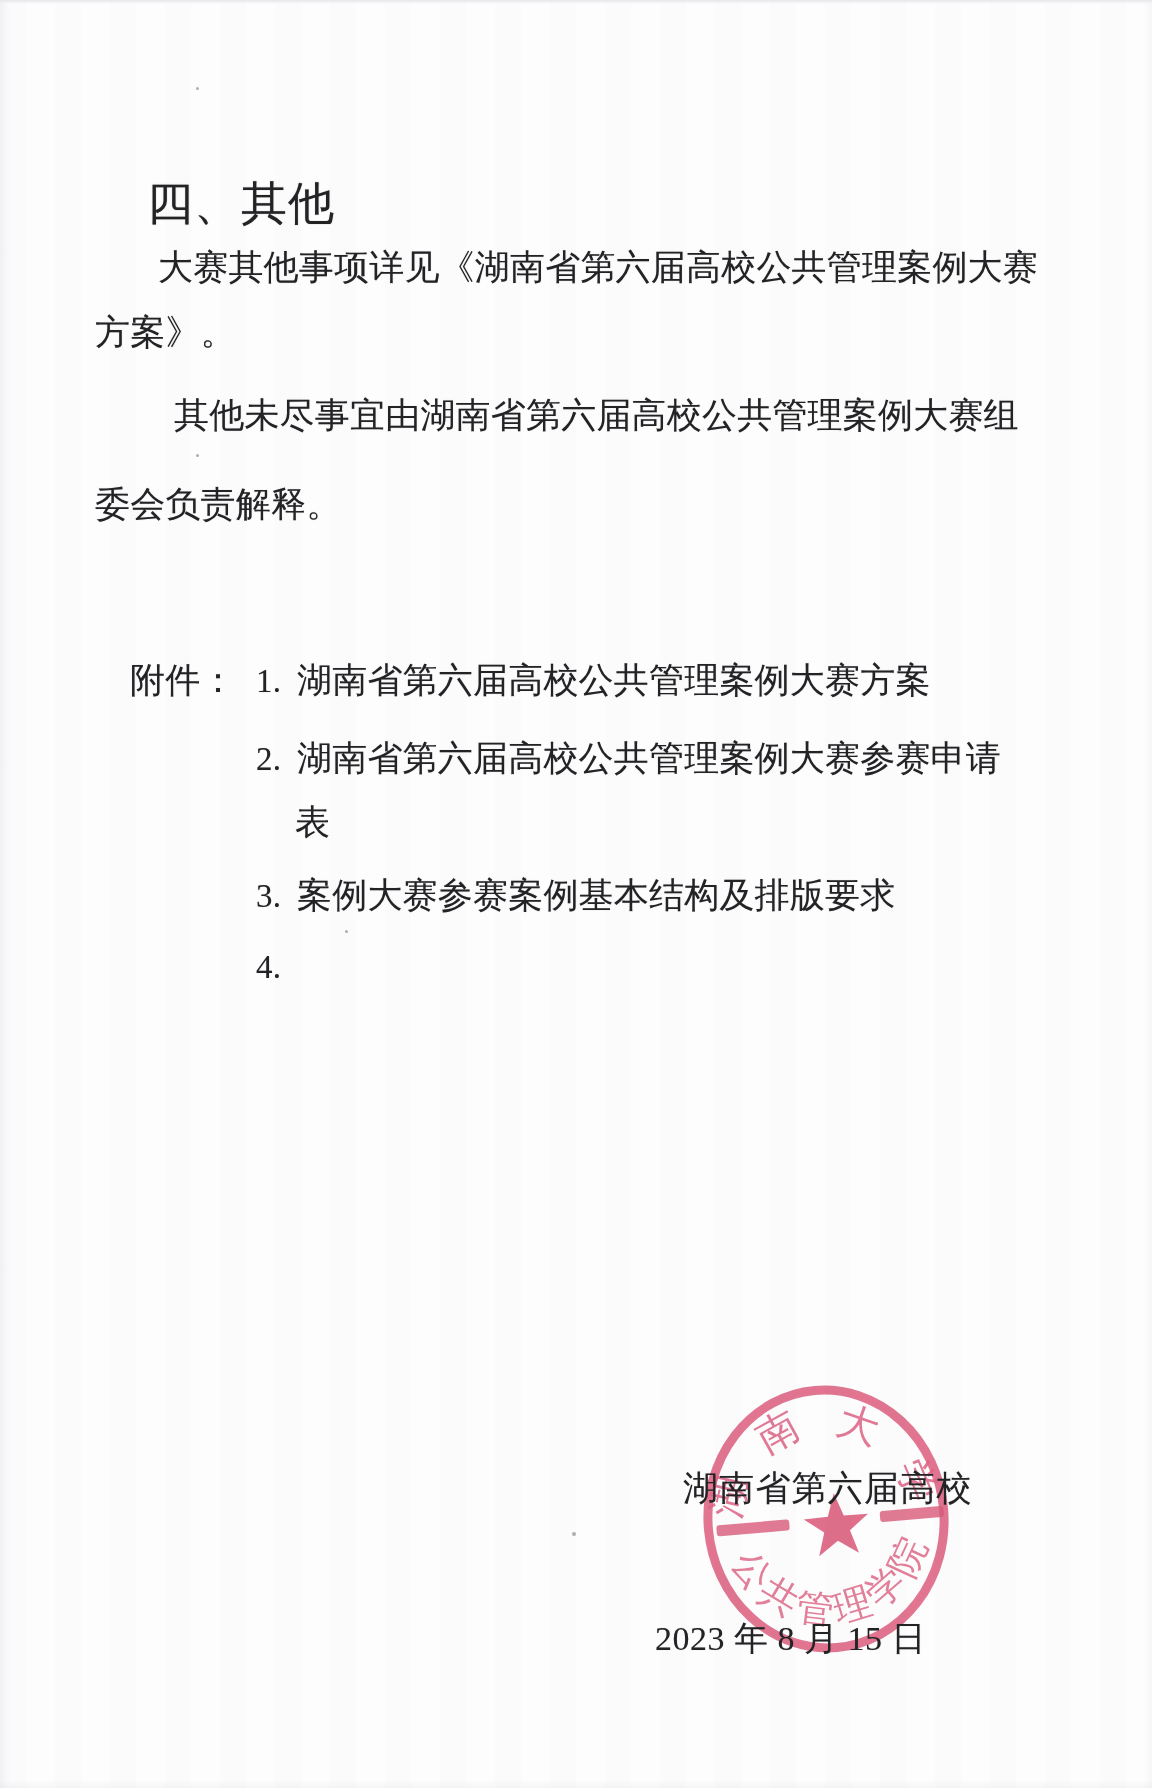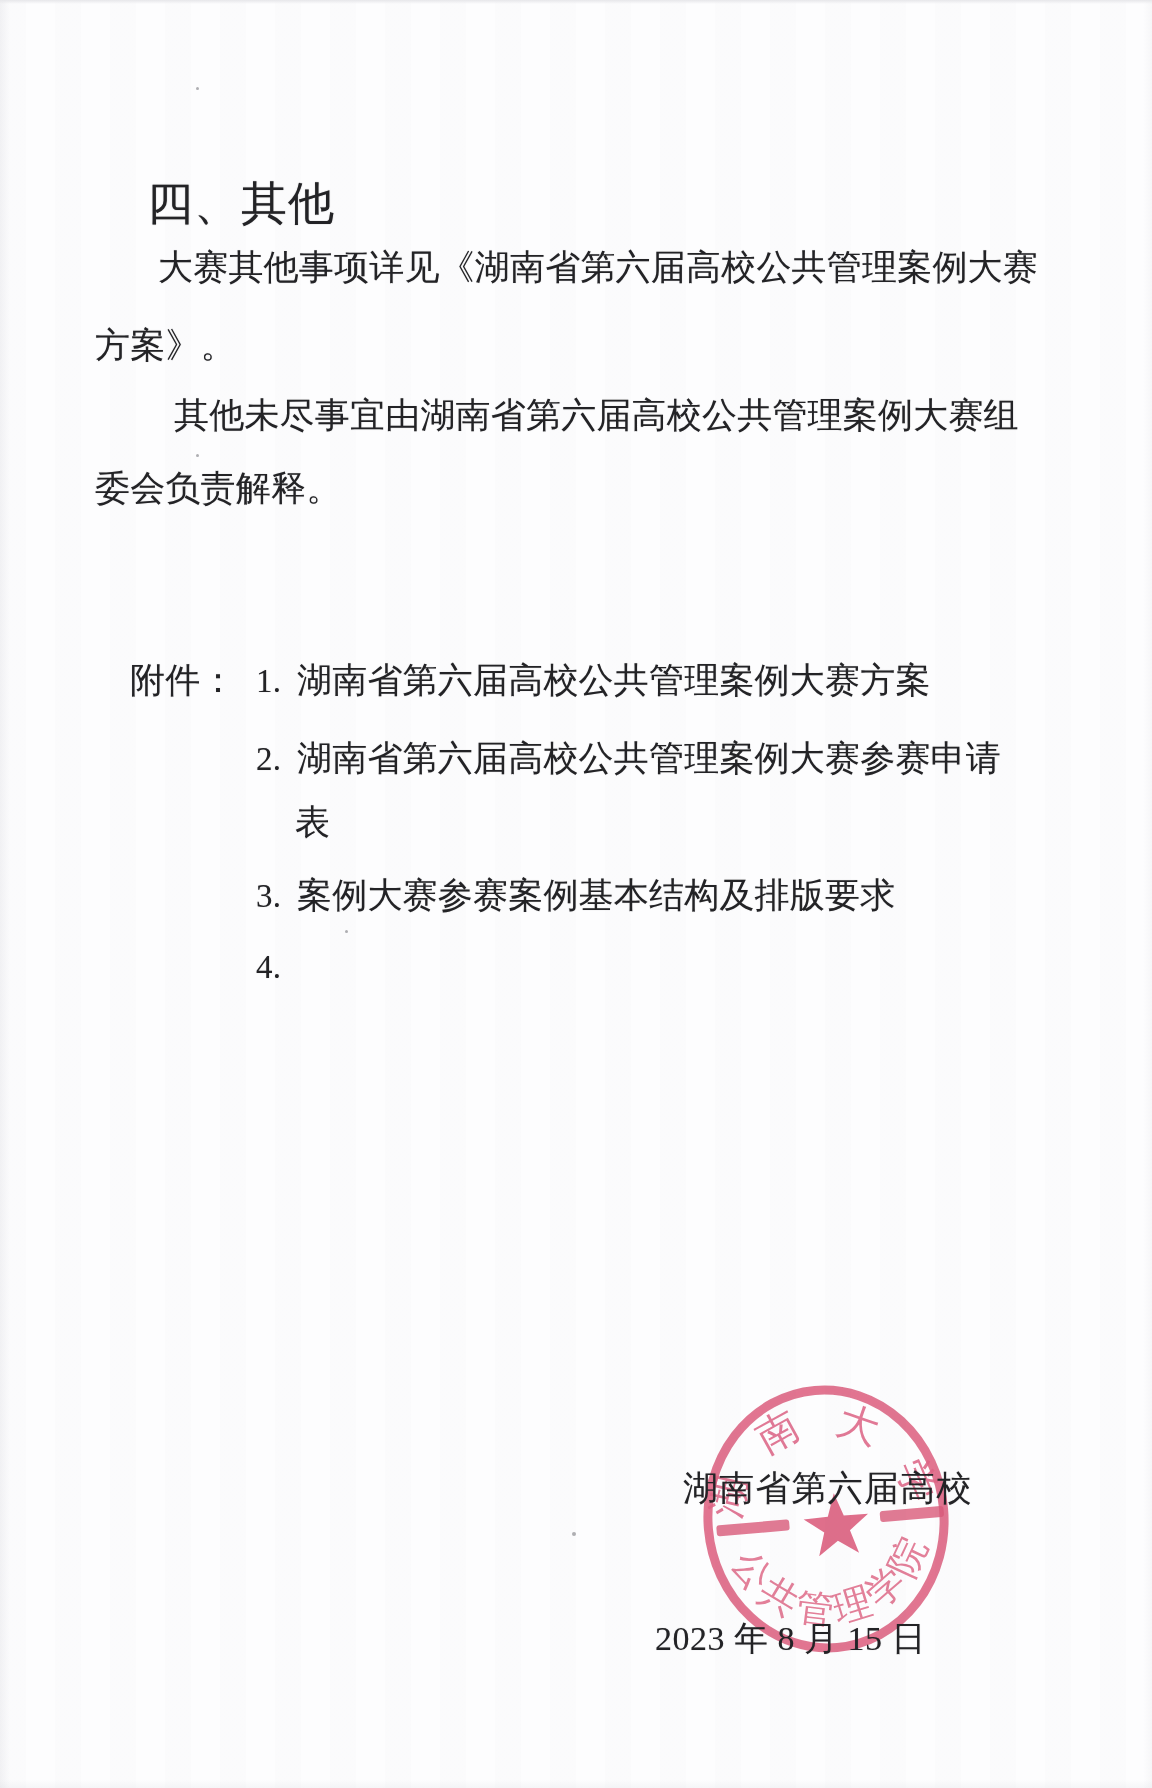--- a/index.html
+++ b/index.html
@@ -64,24 +64,24 @@
           <text x="192.9" y="226" transform="rotate(-36 192.9 212.8)">学</text>
           <text x="217.9" y="198" transform="rotate(-60 217.9 185)">院</text>
         </g>
       </g>
     </svg>
   </div>
 
   <div class="line heading" style="left:147px;top:183px;">四、其他</div>
 
   <div class="line" style="left:158px;top:247px;">大赛其他事项详见《湖南省第六届高校公共管理案例大赛</div>
-  <div class="line" style="left:95px;top:325px;">方案》。</div>
+  <div class="line" style="left:95px;top:312px;">方案》。</div>
 
   <div class="line" style="left:174px;top:395px;">其他未尽事宜由湖南省第六届高校公共管理案例大赛组</div>
-  <div class="line" style="left:95px;top:468px;">委会负责解释。</div>
+  <div class="line" style="left:95px;top:484px;">委会负责解释。</div>
 
   <div class="line" style="left:130px;top:660px;">附件：</div>
 
   <div class="line att-row" style="left:256px;top:660px;">
     <span class="att-num">1.</span>
     <span>湖南省第六届高校公共管理案例大赛方案</span>
   </div>
 
   <div class="line att-row" style="left:256px;top:738px;">
     <span class="att-num">2.</span>

